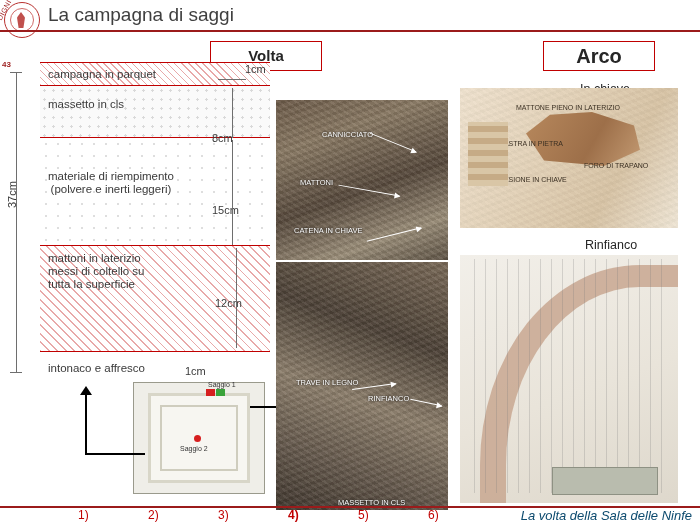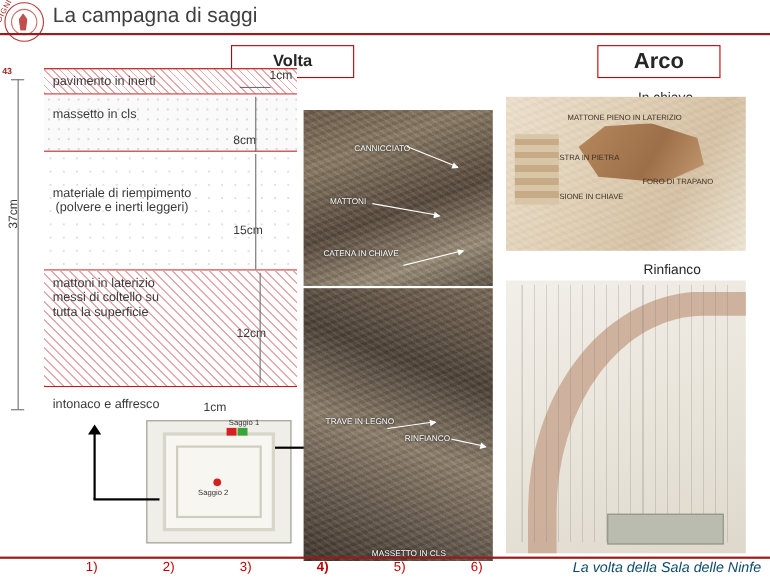--- a/index.html
+++ b/index.html
@@ -72,21 +72,21 @@
     position:absolute;left:8px;font-size:11.5px;color:#3a3a3a;line-height:13px;
   }
   #t-parquet{top:6px;}
   #t-massetto{top:36px;}
   #t-riemp{top:108px;}
   #t-mattoni{top:190px;}
   #t-intonaco{top:300px;}
 
   .dim{position:absolute;font-size:11px;color:#3a3a3a;}
   #d-1cm-top{left:245px;top:63px;}
-  #d-8cm{left:212px;top:122px;}
+  #d-8cm{left:212px;top:132px;}
   #d-15cm{left:212px;top:204px;}
   #d-12cm{left:215px;top:297px;text-align:right;}
   #d-1cm-bot{left:185px;top:365px;}
   #d-37cm{left:6px;top:208px;transform:rotate(-90deg);transform-origin:left top;}
 
   .vline{position:absolute;width:1px;background:#6e6e6e;}
   .tick{position:absolute;height:1px;background:#6e6e6e;}
 
   
   .plan{
@@ -161,21 +161,21 @@
   <div class="sub-label" id="sub-inchiave">In chiave</div>
   <div class="sub-label" id="sub-rinfianco">Rinfianco</div>
 
   <div class="strat">
     <div class="layer l-parquet"></div>
     <div class="layer l-massetto"></div>
     <div class="layer l-riemp"></div>
     <div class="layer l-mattoni"></div>
     <div class="layer l-intonaco"></div>
 
-    <div class="layer-text" id="t-parquet">pavimento in inerti</div>
+    <div class="layer-text" id="t-parquet">campagna in parquet</div>
     <div class="layer-text" id="t-massetto" style="white-space:pre-line;">massetto in cls</div>
     <div class="layer-text" id="t-riemp" style="white-space:pre-line;text-align:center;">materiale di riempimento
 (polvere e inerti leggeri)</div>
     <div class="layer-text" id="t-mattoni" style="white-space:pre-line;">mattoni in laterizio
 messi di coltello su
 tutta la superficie</div>
     <div class="layer-text" id="t-intonaco">intonaco e affresco</div>
   </div>
 
   <div class="dim" id="d-1cm-top">1cm</div>

